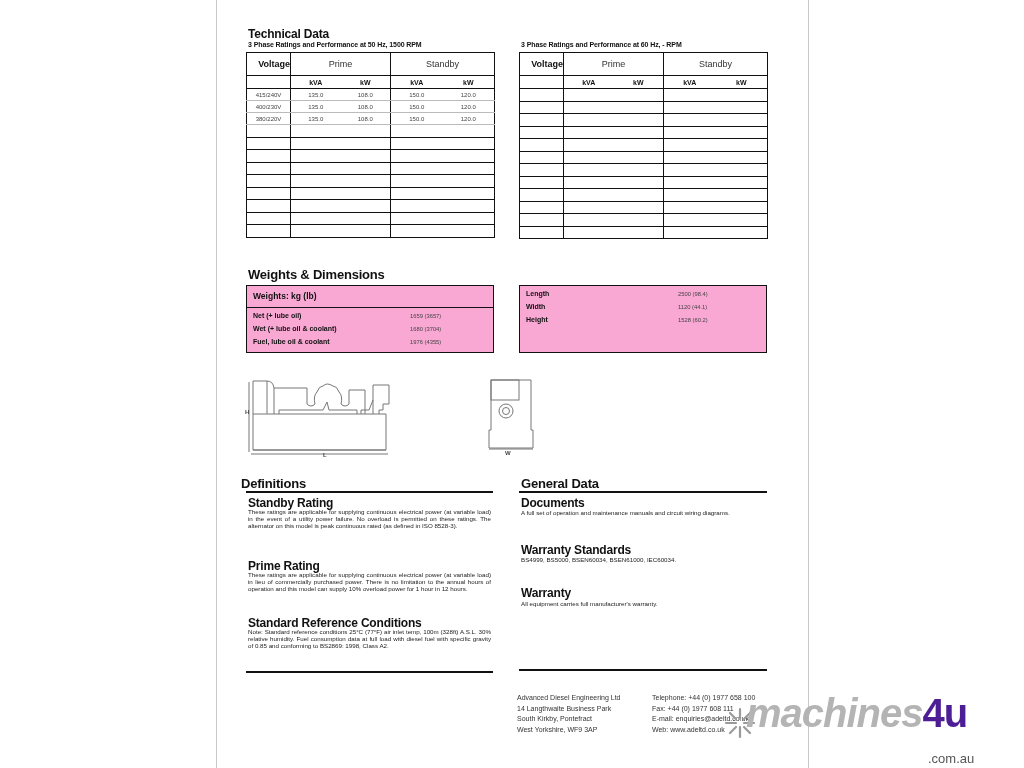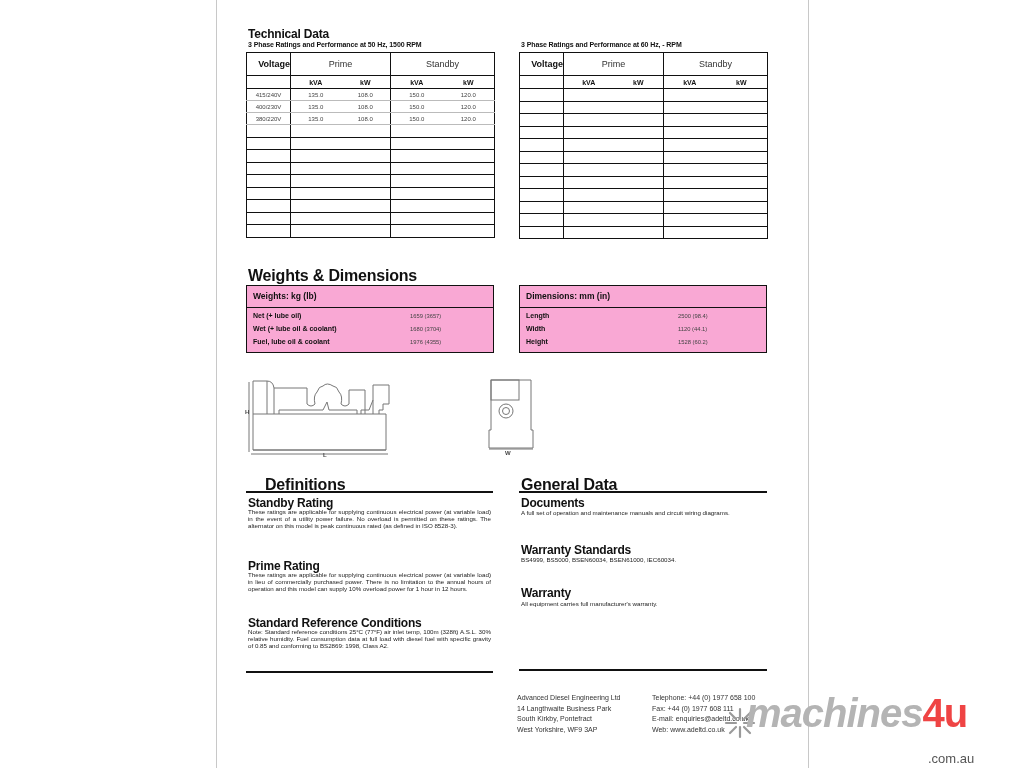--- a/index.html
+++ b/index.html
@@ -7,21 +7,21 @@
     width: 1024px; height: 768px; background: #ffffff; position: relative; overflow: hidden;
     font-family: "Liberation Sans", sans-serif; color: #111;
   }
   .page {
     position: absolute; left: 216px; top: 0; width: 591px; height: 768px;
     background: #fff; border-left: 1px solid #c8c8c8; border-right: 1px solid #c8c8c8;
   }
   .abs { position: absolute; }
   .h1 { font-weight: bold; font-size: 12px; letter-spacing: -0.2px; }
   .sub { font-size: 7px; font-weight: bold; letter-spacing: -0.1px; }
-  .h2 { font-weight: bold; font-size: 16px; letter-spacing: -0.2px; }
+  .h2 { font-weight: bold; font-size: 13px; letter-spacing: -0.2px; }
   .h3 { font-weight: bold; font-size: 12px; letter-spacing: -0.2px; }
   .para { font-size: 6.2px; line-height: 7.2px; text-align: justify; color: #222; }
 
   
   table.rt { border-collapse: collapse; position: absolute; table-layout: fixed; }
   table.rt td { border: 1.5px solid #111; padding: 0; font-size: 6px; text-align: center; color: #444; }
   table.rt td.vh { font-weight: bold; font-size: 9px; color: #111; text-align: right; padding-left: 4px; }
   table.rt td.gh { font-size: 9px; color: #333; }
   table.rt td.uh { font-size: 7px; font-weight: bold; color: #111; }
   table.rt tr.hdr1 td { height: 22px; }
@@ -246,21 +246,20 @@
         <span class="val" style="left:163px;">1680 (3704)</span>
       </div>
       <div class="row">
         <span class="lbl">Fuel, lube oil &amp; coolant</span>
         <span class="val" style="left:163px;">1976 (4355)</span>
       </div>
     </div>
   </div>
 
   <div class="box" style="left:302px;top:285px;width:246px;height:66px;">
-    <div class="bh">Dimensions: mm (in)</div>
     <div style="padding-top:2px;">
       <div class="row">
         <span class="lbl">Length</span>
         <span class="val" style="left:158px;">2500 (98.4)</span>
       </div>
       <div class="row">
         <span class="lbl">Width</span>
         <span class="val" style="left:158px;">1120 (44.1)</span>
       </div>
       <div class="row">
@@ -291,21 +290,21 @@
     <g fill="none" stroke="#777" stroke-width="1">
       <path d="M4 72 V54 H6 V4 H46 V54 H48 V72 Z"></path>
       <rect x="6" y="4" width="28" height="20"></rect>
       <circle cx="21" cy="35" r="7"></circle>
       <circle cx="21" cy="35" r="3.5"></circle>
       <line x1="4" y1="73" x2="48" y2="73"></line>
     </g>
   </svg>
   <div class="abs" style="left:288px;top:450px;font-size:6px;font-weight:bold;color:#444;">W</div>
 
-  <div class="abs h2" style="left:48px;top:476px;text-align:right;">Definitions</div>
+  <div class="abs h2" style="left:24px;top:476px;text-align:right;">Definitions</div>
   <div class="rule" style="left:29px;top:491px;width:247px;"></div>
 
   <div class="abs h3" style="left:31px;top:496px;">Standby Rating</div>
   <div class="abs para" style="left:31px;top:508px;width:243px;">These ratings are applicable for supplying continuous electrical power (at variable load) in the event of a utility power failure. No overload is permitted on these ratings. The alternator on this model is peak continuous rated (as defined in ISO 8528-3).</div>
 
   <div class="abs h3" style="left:31px;top:559px;">Prime Rating</div>
   <div class="abs para" style="left:31px;top:571px;width:243px;">These ratings are applicable for supplying continuous electrical power (at variable load) in lieu of commercially purchased power. There is no limitation to the annual hours of operation and this model can supply 10% overload power for 1 hour in 12 hours.</div>
 
   <div class="abs h3" style="left:31px;top:616px;">Standard Reference Conditions</div>
   <div class="abs para" style="left:31px;top:628px;width:243px;">Note: Standard reference conditions 25°C (77°F) air inlet temp, 100m (328ft) A.S.L. 30% relative humidity. Fuel consumption data at full load with diesel fuel with specific gravity of 0.85 and conforming to BS2869: 1998, Class A2.</div>
@@ -344,15 +343,15 @@
     <line x1="18" y1="22" x2="18" y2="32"></line>
     <line x1="4" y1="18" x2="14" y2="18"></line>
     <line x1="22" y1="18" x2="32" y2="18"></line>
     <line x1="8" y1="8" x2="14" y2="14"></line>
     <line x1="22" y1="22" x2="28" y2="28"></line>
     <line x1="28" y1="8" x2="22" y2="14"></line>
     <line x1="14" y1="22" x2="8" y2="28"></line>
   </g>
 </svg>
 <div class="wm" style="left:746px;top:691px;font-size:40px;font-weight:bold;letter-spacing:-1px;">
-  <span style="color:#b4b4b4;font-style:italic;">machines</span><span style="color:#ef4444;">4u</span>
+  <span style="color:#b4b4b4;font-style:italic;">machines</span><span style="color:#4c1d95;">4u</span>
 </div>
 <div class="wm" style="left:928px;top:751px;font-size:13px;color:#555;">.com.au</div>
 
 </body></html>

